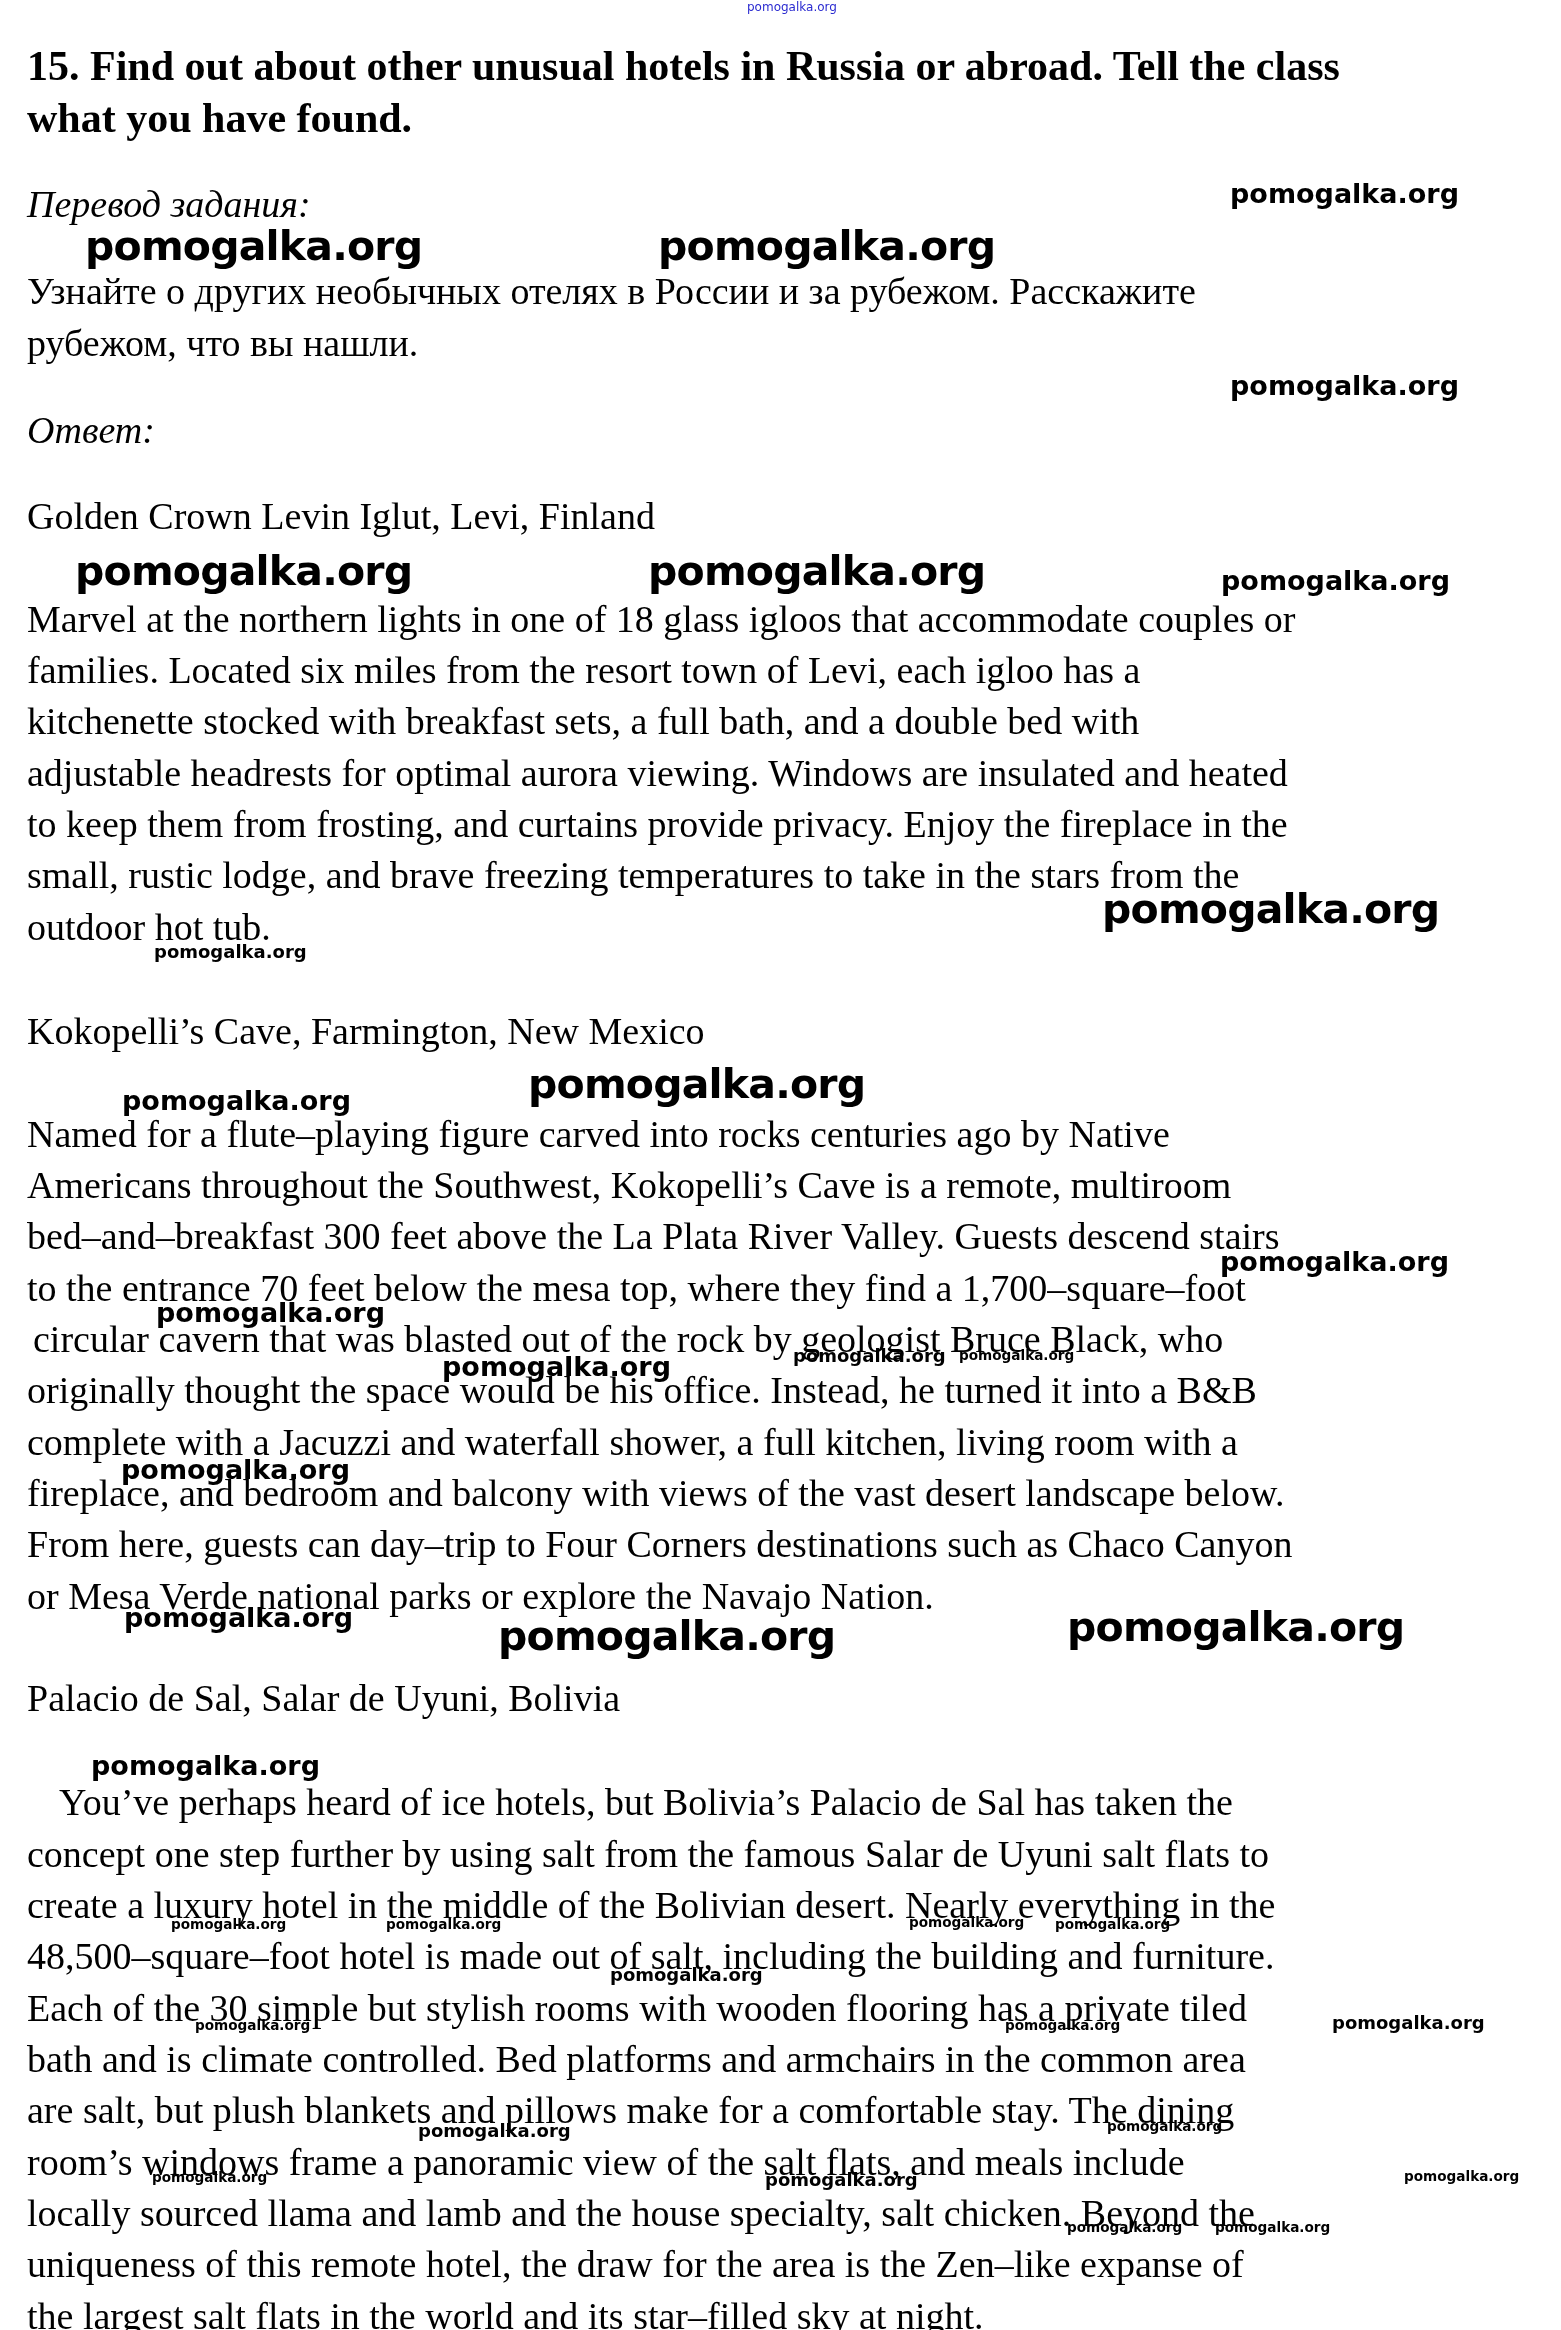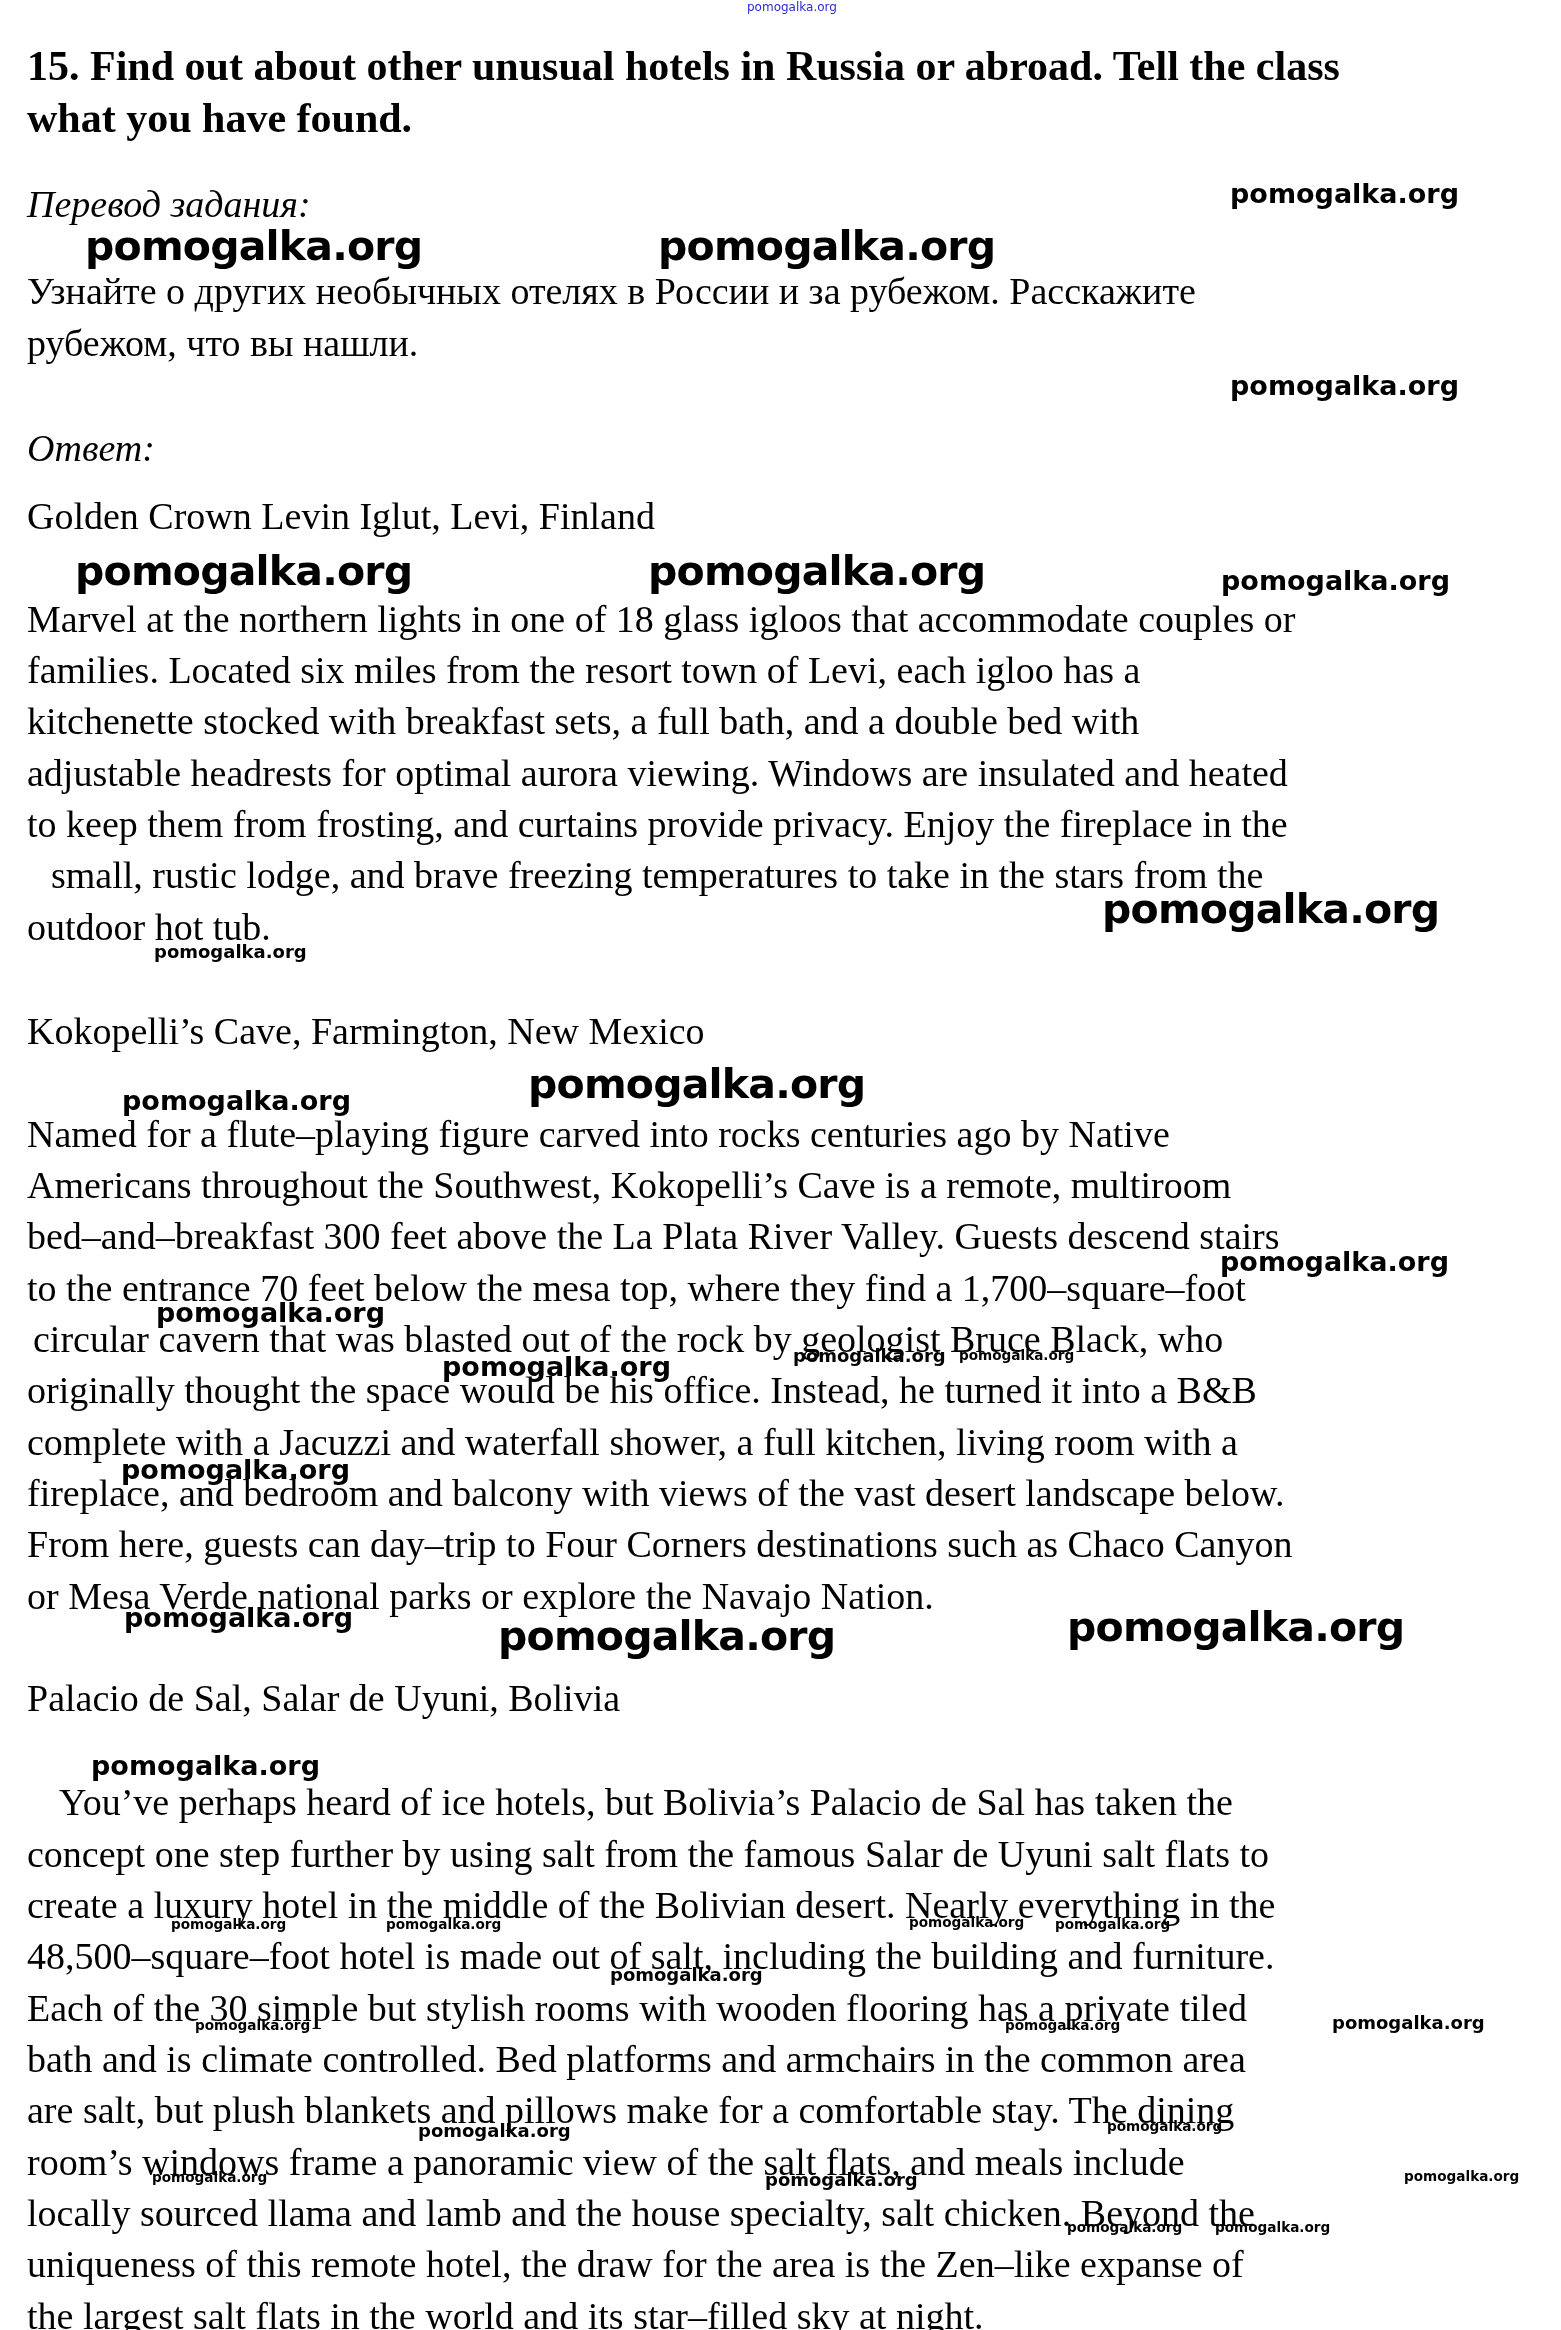--- a/index.html
+++ b/index.html
@@ -26,32 +26,32 @@
   <div class="line title" style="top:94px;">what you have found.</div>
 
   <div class="line ital" style="top:180px;">Перевод задания:</div>
   <div class="wm wm-md" style="left:1230px;top:178px;">pomogalka.org</div>
   <div class="wm wm-xl" style="left:85px;top:222px;">pomogalka.org</div>
   <div class="wm wm-xl" style="left:658px;top:222px;">pomogalka.org</div>
 
   <div class="line" style="top:267px;">Узнайте о других необычных отелях в России и за рубежом. Расскажите</div>
   <div class="line" style="top:319px;">рубежом, что вы нашли.</div>
   <div class="wm wm-md" style="left:1230px;top:370px;">pomogalka.org</div>
-  <div class="line ital" style="top:424px;">Ответ:</div>
+  <div class="line ital" style="top:406px;">Ответ:</div>
 
   <div class="line" style="top:492px;">Golden Crown Levin Iglut, Levi, Finland</div>
   <div class="wm wm-xl" style="left:75px;top:547px;">pomogalka.org</div>
   <div class="wm wm-xl" style="left:648px;top:547px;">pomogalka.org</div>
   <div class="wm wm-md" style="left:1221px;top:565px;">pomogalka.org</div>
   <div class="line" style="top:595px;">Marvel at the northern lights in one of 18 glass igloos that accommodate couples or</div>
   <div class="line" style="top:646px;">families. Located six miles from the resort town of Levi, each igloo has a</div>
   <div class="line" style="top:697px;">kitchenette stocked with breakfast sets, a full bath, and a double bed with</div>
   <div class="line" style="top:749px;">adjustable headrests for optimal aurora viewing. Windows are insulated and heated</div>
   <div class="line" style="top:800px;">to keep them from frosting, and curtains provide privacy. Enjoy the fireplace in the</div>
-  <div class="line" style="top:851px;margin-left:24px;">small, rustic lodge, and brave freezing temperatures to take in the stars from the</div>
+  <div class="line" style="top:851px;">small, rustic lodge, and brave freezing temperatures to take in the stars from the</div>
   <div class="wm wm-xl" style="left:1102px;top:885px;">pomogalka.org</div>
   <div class="line" style="top:903px;">outdoor hot tub.</div>
   <div class="wm wm-sm" style="left:154px;top:941px;">pomogalka.org</div>
 
   <div class="line" style="top:1007px;">Kokopelli’s Cave, Farmington, New Mexico</div>
   <div class="wm wm-xl" style="left:528px;top:1060px;">pomogalka.org</div>
   <div class="wm wm-md" style="left:122px;top:1085px;">pomogalka.org</div>
   <div class="line" style="top:1110px;">Named for a flute–playing figure carved into rocks centuries ago by Native</div>
   <div class="line" style="top:1161px;">Americans throughout the Southwest, Kokopelli’s Cave is a remote, multiroom</div>
   <div class="line" style="top:1212px;">bed–and–breakfast 300 feet above the La Plata River Valley. Guests descend stairs</div>

